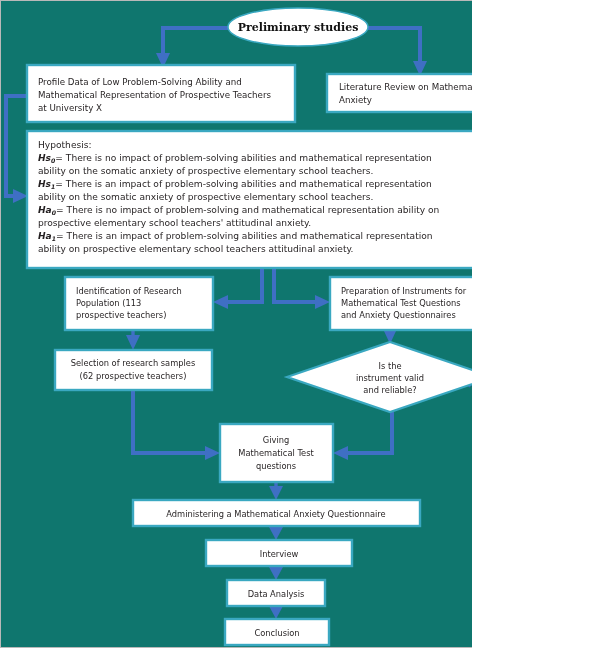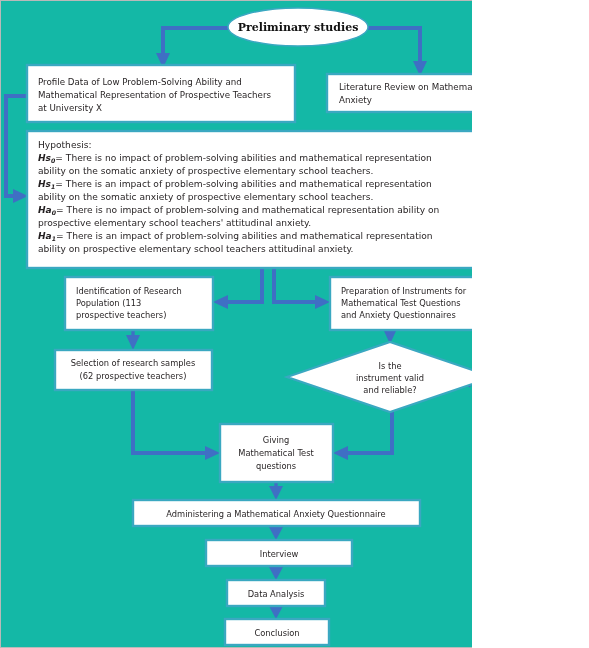--- a/index.html
+++ b/index.html
@@ -4,21 +4,21 @@
 <style>
   html, body {
     margin: 0;
     padding: 0;
     background: #ffffff;
   }
   #page {
     position: relative;
     width: 472px;
     height: 648px;
-    background: #14b8a6;
+    background: #0f766e;
     overflow: hidden;
     font-family: "DejaVu Sans", sans-serif;
   }
   #page::after {
     content: "";
     position: absolute;
     left: 0; top: 0;
     width: 589px; height: 648px;
     border: 1px solid #b9b9b9;
     box-sizing: border-box;

